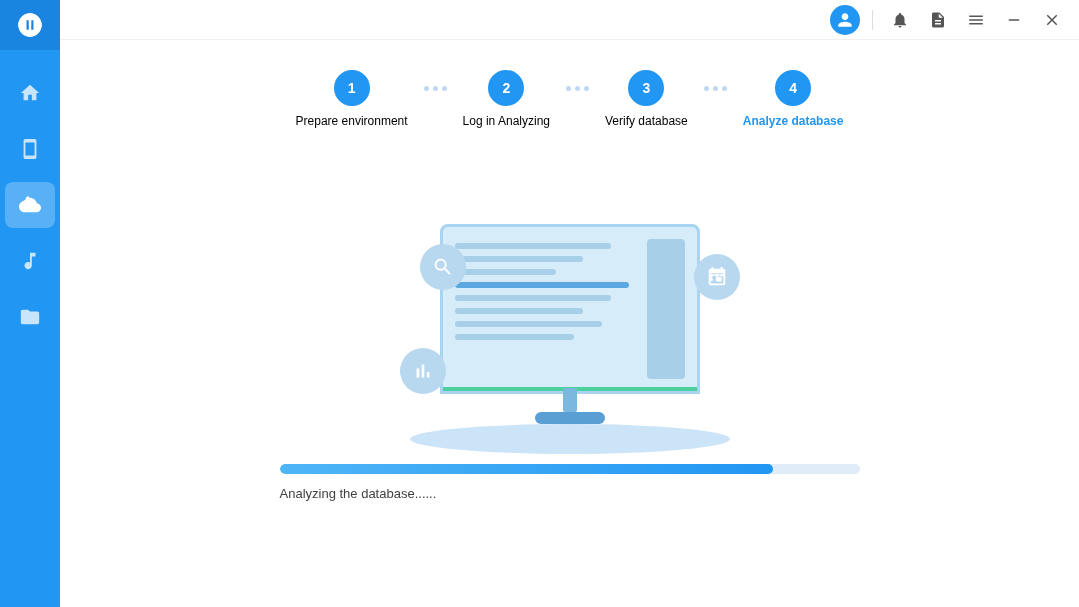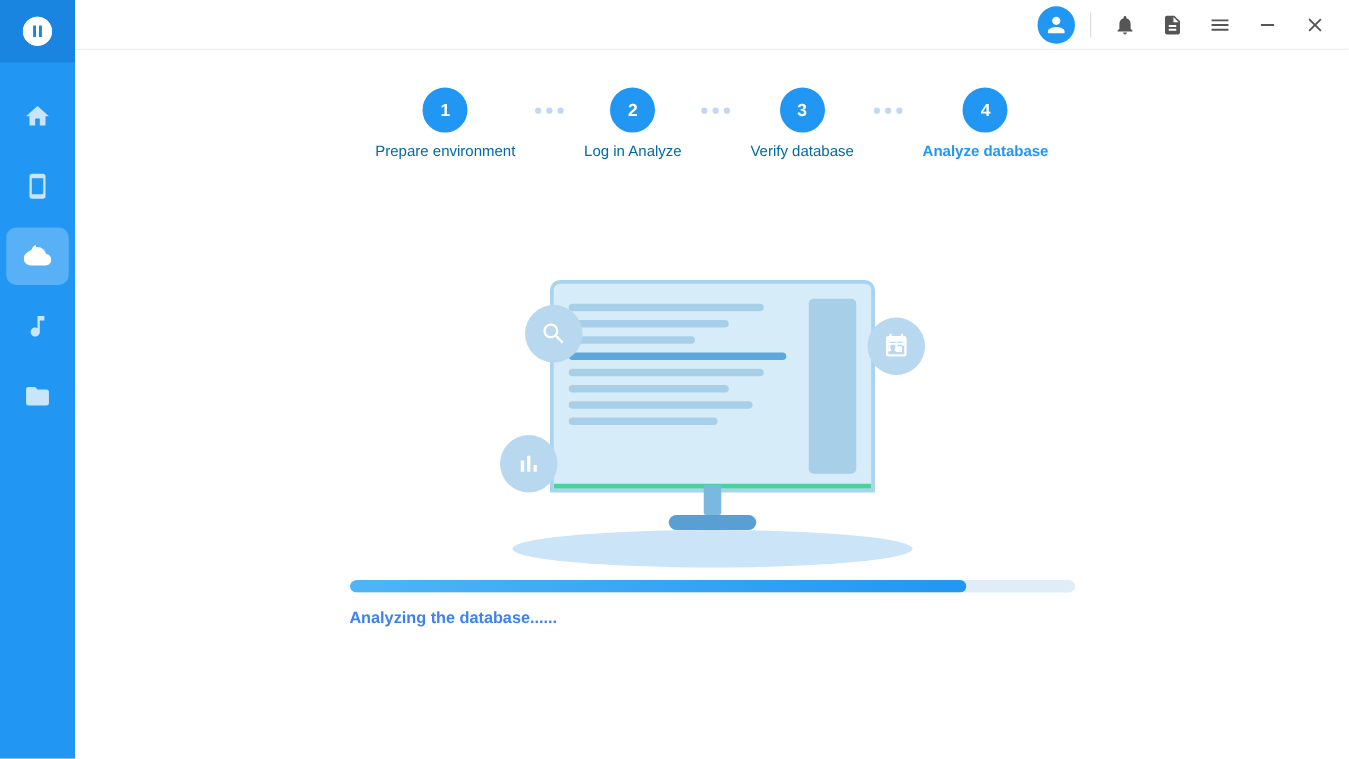--- a/index.html
+++ b/index.html
@@ -133,21 +133,21 @@
       font-size: 14px;
       font-weight: bold;
       color: #2196F3;
     }
     .step-circle.active {
       background: #2196F3;
       color: white;
     }
     .step-label {
       font-size: 12px;
-      color: #0369a1;
+      color: #000000;
       white-space: nowrap;
     }
     .step-label.active {
       color: #2196F3;
       font-weight: bold;
     }
     .step-dots {
       display: flex;
       gap: 4px;
       margin: 0 16px;
@@ -291,22 +291,21 @@
       margin-bottom: 12px;
       overflow: hidden;
     }
     .progress-bar-fill {
       height: 100%;
       border-radius: 5px;
       background: linear-gradient(to right, #4eb5f7, #2196F3);
     }
     .progress-text {
       font-size: 13px;
-      color: #3b82f6;
-      font-weight: bold;
+      color: #404040;
     }
   </style>
 </head>
 <body>
 
 <div class="sidebar">
   <div class="sidebar-logo">
     <svg viewBox="0 0 24 24" fill="white" xmlns="http://www.w3.org/2000/svg">
       <path d="M12 2C6.48 2 2 6.48 2 12s4.48 10 10 10 10-4.48 10-10S17.52 2 12 2zm-1 14H9V8h2v8zm4 0h-2V8h2v8z"></path>
       <path d="M12 2C6.48 2 2 6.48 2 12s4.48 10 10 10 10-4.48 10-10S17.52 2 12 2zm0 18c-4.41 0-8-3.59-8-8s3.59-8 8-8 8 3.59 8 8-3.59 8-8 8zm-1-13h2v6h-2zm0 8h2v2h-2z"></path>
@@ -398,21 +397,21 @@
       <div class="step-dots">
         <div class="step-dot"></div>
         <div class="step-dot"></div>
         <div class="step-dot"></div>
       </div>
 
       <div class="step">
         <div class="step-circle active">
           <span>2</span>
         </div>
-        <div class="step-label">Log in Analyze</div>
+        <div class="step-label">Log in Analyzing</div>
       </div>
 
       <div class="step-dots">
         <div class="step-dot"></div>
         <div class="step-dot"></div>
         <div class="step-dot"></div>
       </div>
 
       <div class="step">
         <div class="step-circle active">

